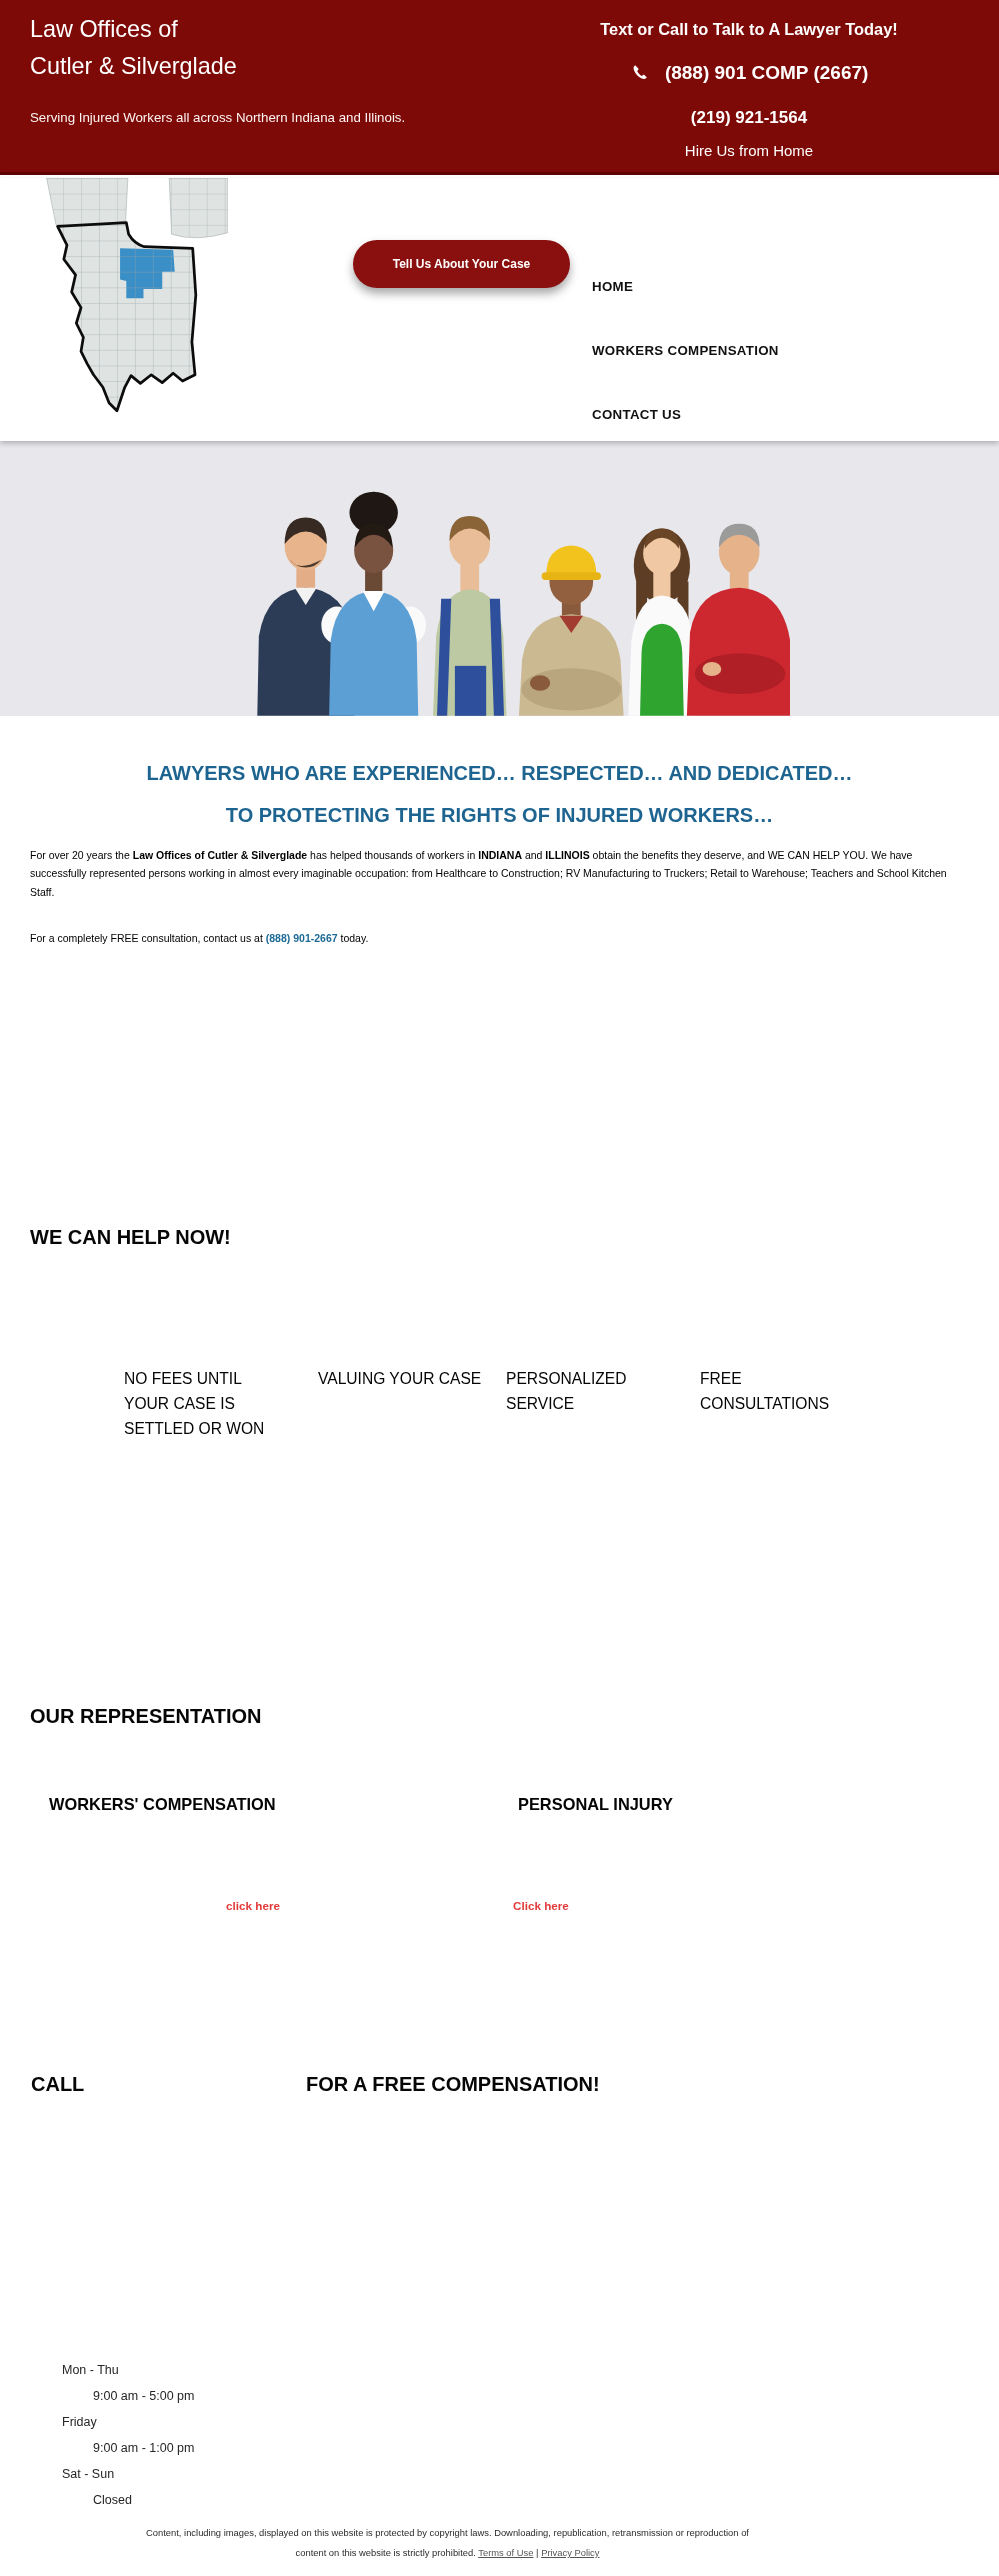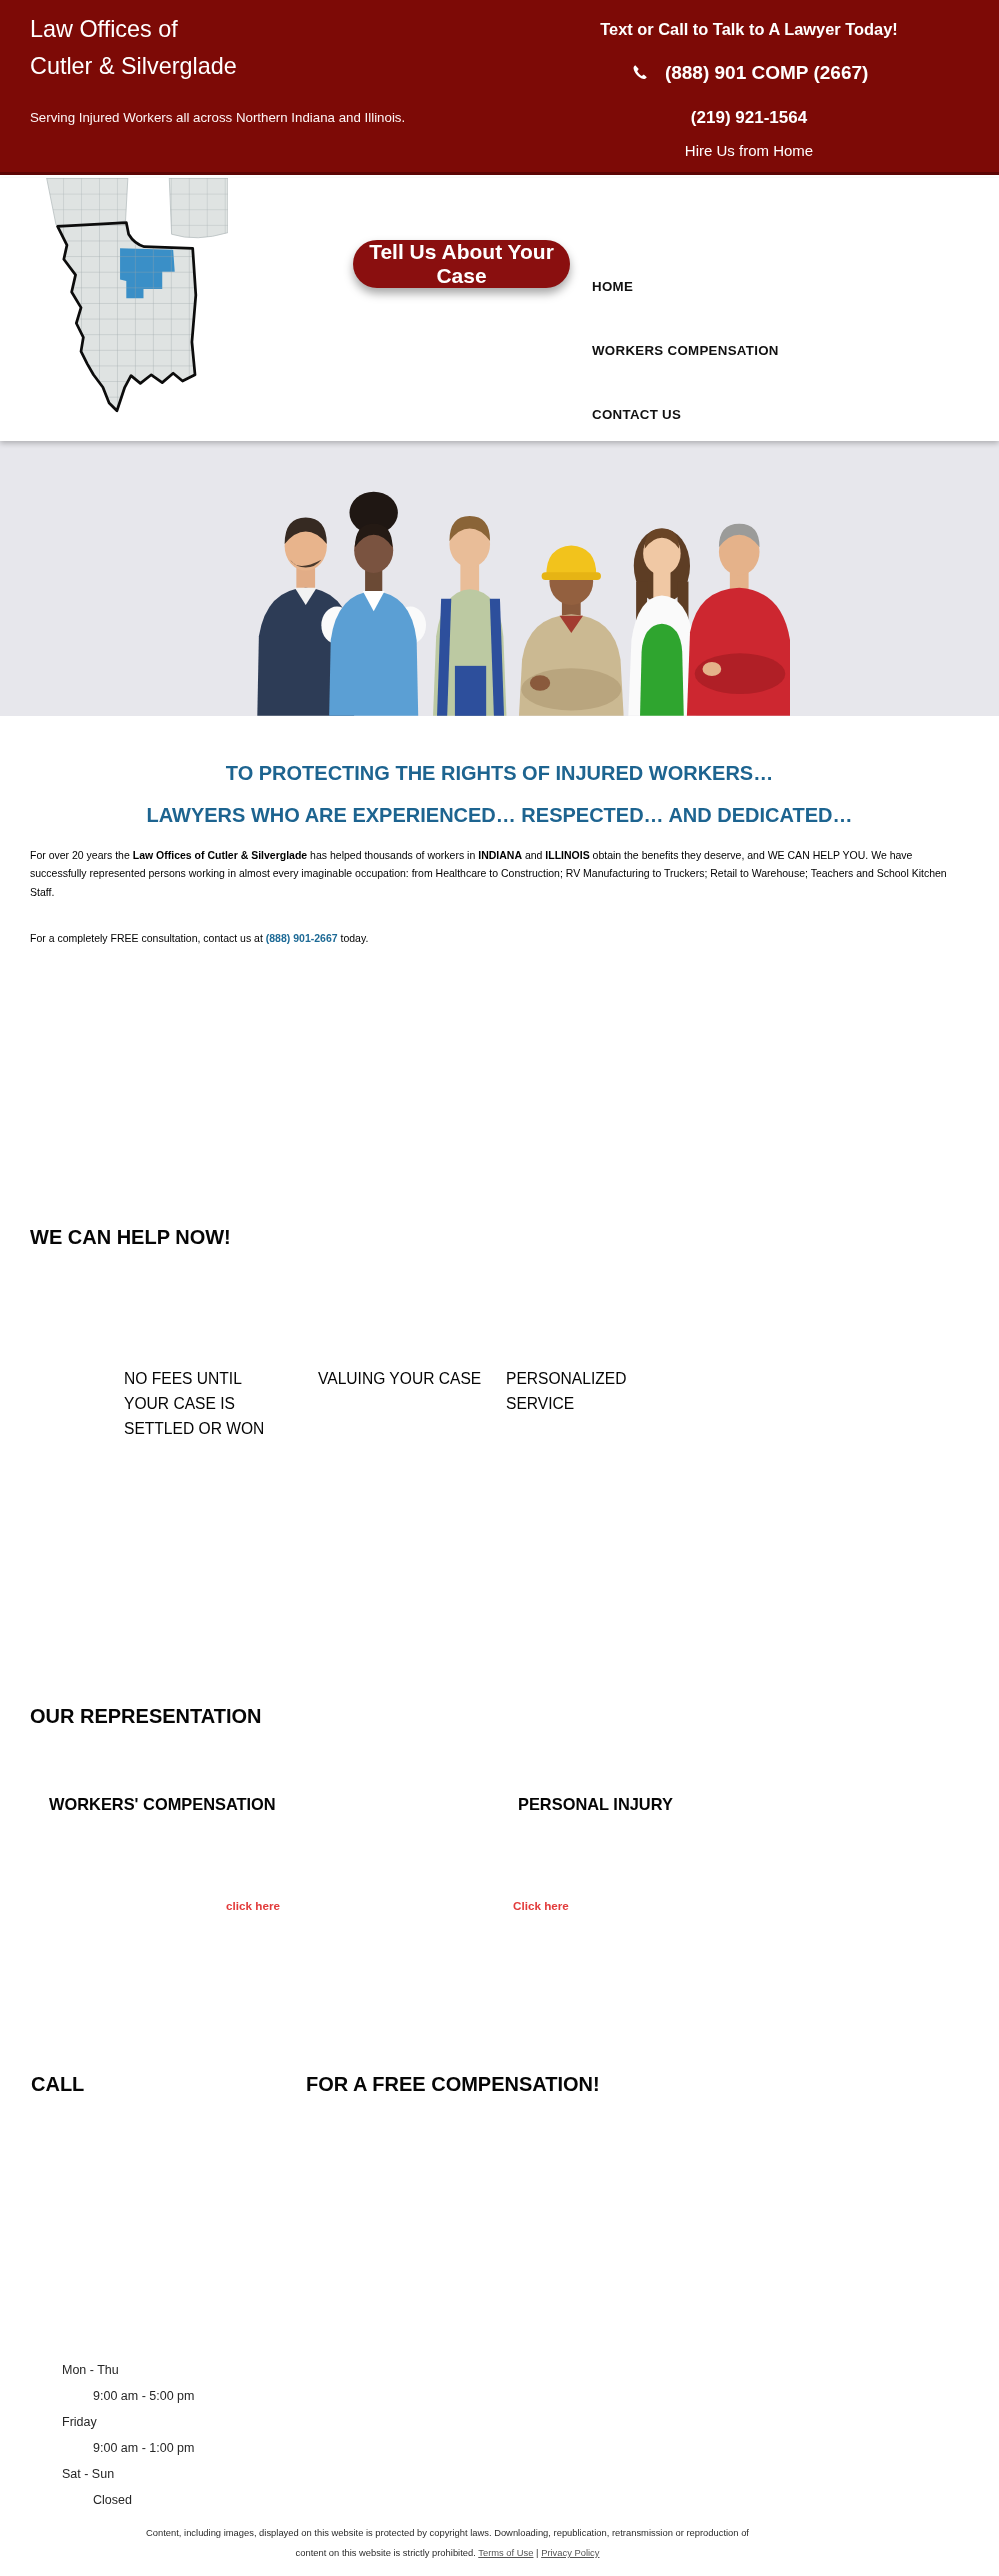--- a/index.html
+++ b/index.html
@@ -29,21 +29,21 @@
   .site-header a { color:#fff; text-decoration:none; }
   
   .nav-band {
     position:absolute; left:0; top:178px; width:999px; height:263px;
     background:#fff; box-shadow:0 3.1px 5.5px rgba(0,0,0,.25); z-index:4;
   }
   .map-wrap { position:absolute; left:9.4px; top:0; width:219px; height:246px; }
   .case-button {
     position:absolute; left:353px; top:62px; width:217px; height:48px;
     background:#8a0f0f; border:none; border-radius:24px; cursor:pointer;
-    color:#fff; font-family:"Liberation Sans",sans-serif; font-size:21px; font-weight:700;
+    color:#fff; font-family:"Liberation Sans",sans-serif; font-size:12px; font-weight:700;
     box-shadow:0 5.5px 9.4px rgba(0,0,0,.35);
   }
   .main-nav { position:absolute; left:592px; top:0; width:375px; height:263px; list-style:none; }
   .main-nav li {
     position:absolute; left:0; font-size:13.3px; font-weight:700; letter-spacing:0.3px;
     color:#111; cursor:pointer; white-space:nowrap;
   }
   .nav-0 { top:101px; } .nav-1 { top:165px; } .nav-2 { top:229px; }
   
   .hero-band {
@@ -212,41 +212,45 @@
         <rect x="422" y="128" width="76" height="10" rx="5" fill="#e6b414"></rect>
         <path d="M393,312 L397,240 Q405,185 460,182 Q515,185 523,240 L527,312 Z" fill="#cbb992"></path>
         <polygon points="445,184 475,184 460,206" fill="#a33c30"></polygon>
         <ellipse cx="460" cy="278" rx="64" ry="27" fill="#b9a57e"></ellipse>
         <ellipse cx="420" cy="270" rx="13" ry="10" fill="#8a5a3c"></ellipse>
       </g>
     </svg>
   </section>
 
   <div class="headline">
+    <div>LAWYERS WHO ARE EXPERIENCED… RESPECTED… AND DEDICATED…</div>
     <div>TO PROTECTING THE RIGHTS OF INJURED WORKERS…</div>
-    <div>LAWYERS WHO ARE EXPERIENCED… RESPECTED… AND DEDICATED…</div>
   </div>
 
   <p class="intro-p p1"><span>For over 20 years the </span><b>Law Offices of Cutler &amp; Silverglade</b><span> has helped thousands of workers in </span><b>INDIANA</b><span> and </span><b>ILLINOIS</b><span> obtain the benefits they deserve, and WE CAN HELP YOU. We have successfully represented persons working in almost every imaginable occupation: from Healthcare to Construction; RV Manufacturing to Truckers; Retail to Warehouse; Teachers and School Kitchen Staff.</span></p>
 
   <p class="intro-p p2"><span>For a completely FREE consultation, contact us at </span><span class="phone-inline">(888) 901-2667</span><span> today.</span></p>
 
   <h2 class="h2 help-heading">WE CAN HELP NOW!</h2>
 
   <div class="feature-label feat-0">
     <div>NO FEES UNTIL</div>
     <div>YOUR CASE IS</div>
     <div>SETTLED OR WON</div>
   </div>
   <div class="feature-label feat-1">
     <div>VALUING YOUR CASE</div>
   </div>
   <div class="feature-label feat-2">
     <div>PERSONALIZED</div>
     <div>SERVICE</div>
+  </div>
+  <div class="feature-label feat-3">
+    <div>FREE</div>
+    <div>CONSULTATIONS</div>
   </div>
 
   <h2 class="h2 rep-heading">OUR REPRESENTATION</h2>
   <div class="rep-sub rep-sub-0">WORKERS' COMPENSATION</div>
   <div class="rep-sub rep-sub-1">PERSONAL INJURY</div>
   <a class="rep-link rep-link-0">click here</a>
   <a class="rep-link rep-link-1">Click here</a>
 
   <h2 class="h2 call-word">CALL</h2>
   <h2 class="h2 call-rest">FOR A FREE COMPENSATION!</h2>

